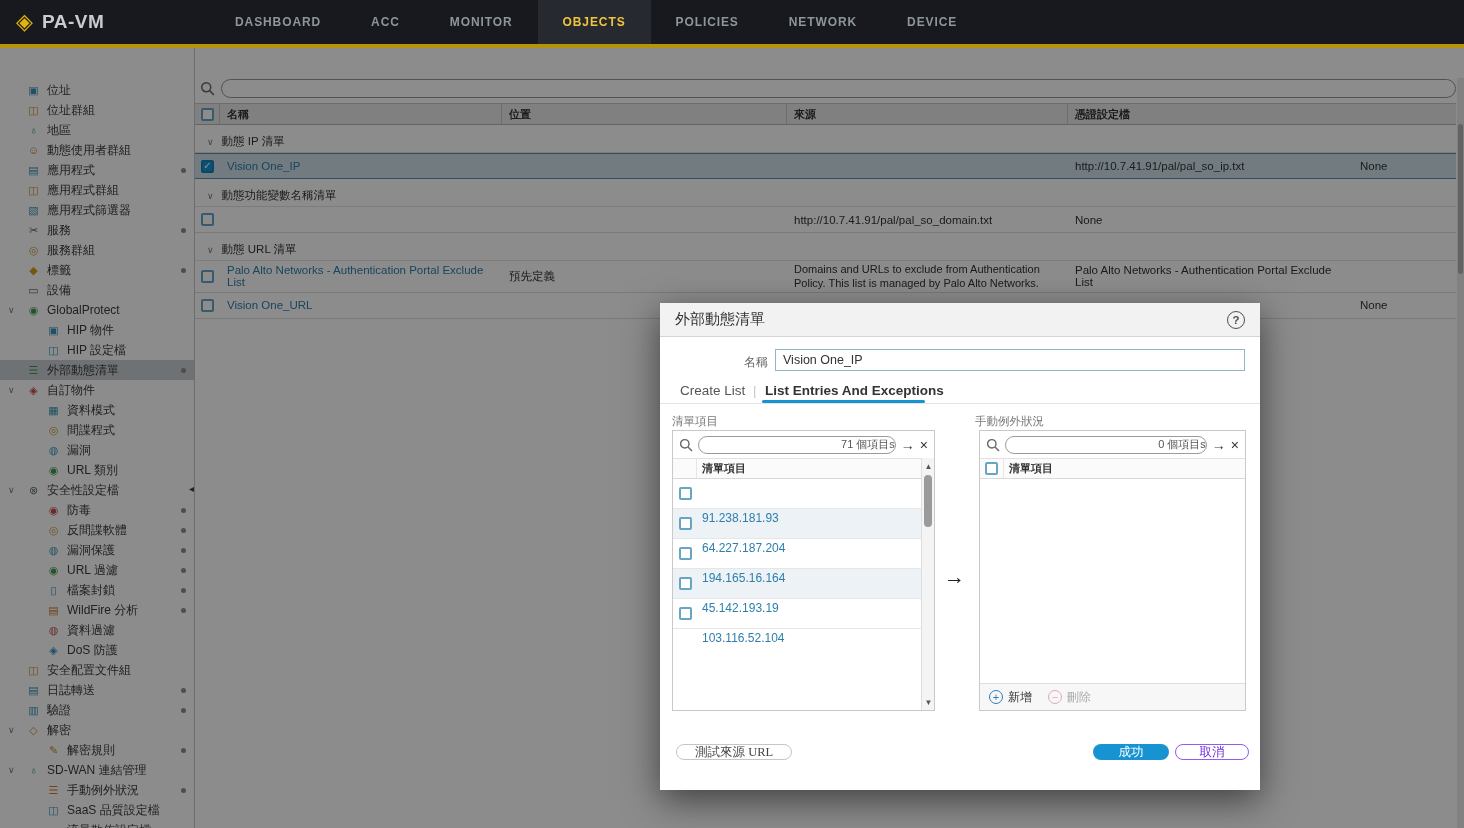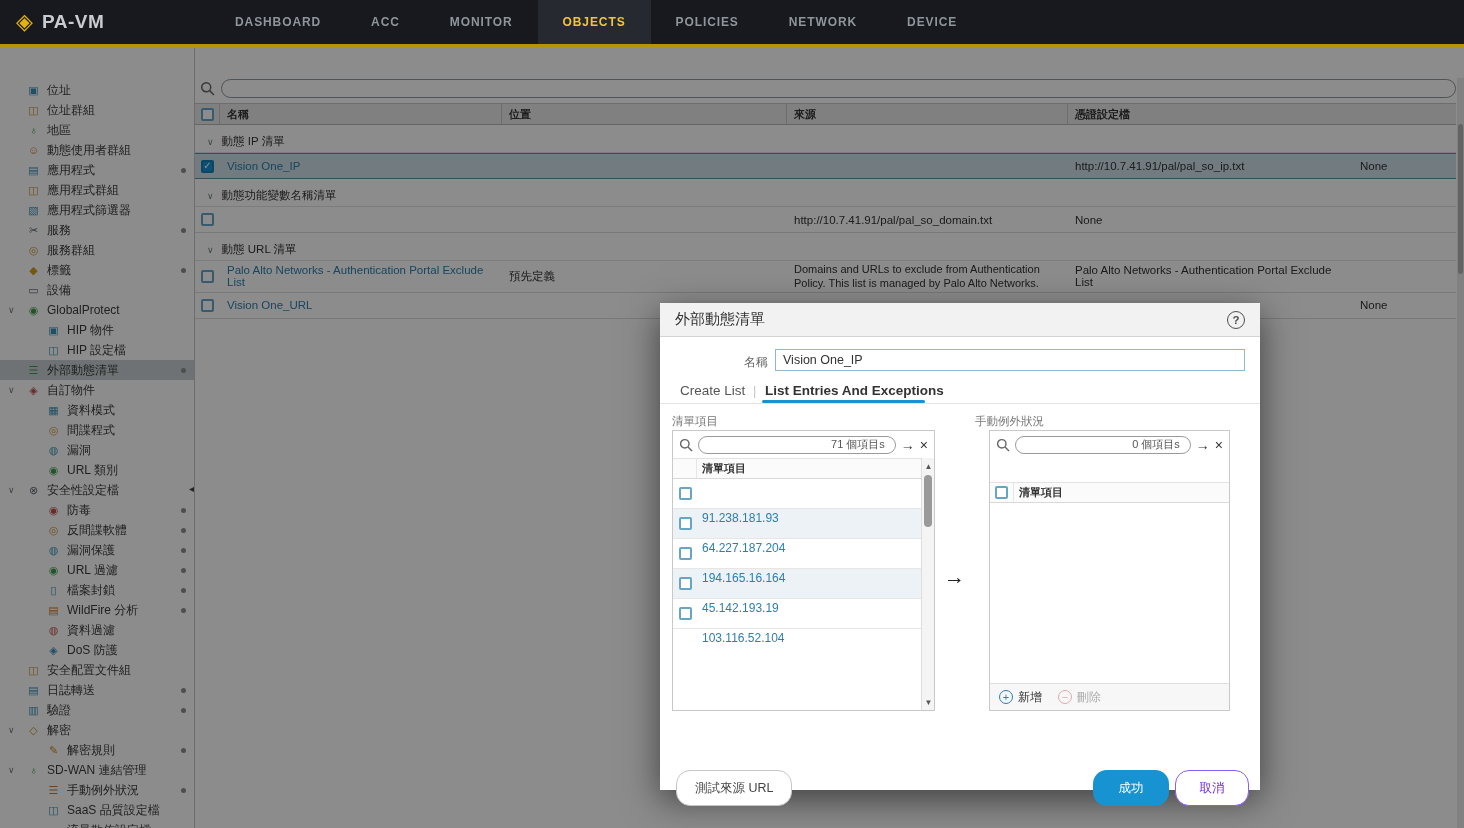--- a/index.html
+++ b/index.html
@@ -82,24 +82,24 @@
     font-size:13.5px; cursor:pointer; }
   .tab-underline { position:absolute; left:102px; top:97px; width:163px; height:3px;
     background:#1793d1; border-radius:2px; }
   .tabs-line { position:absolute; left:0; top:100px; width:600px; height:1px; background:#e4e4e4; }
   .plabel { position:absolute; top:111px; font-size:11.5px; color:#777; }
   .plabel.pl-left { left:12px; }
   .plabel.pl-right { left:315px; }
   .panel { position:absolute; top:127px; height:281px; border:1px solid #c9c9c9; background:#fff;
     display:flex; flex-direction:column; }
   .panel.left { left:12px; width:263px; }
-  .panel.right { left:329px; width:241px;gap:24px; }
+  .panel.right { left:319px; width:267px; }
   .psearch { height:27px; display:flex; align-items:center; gap:5px; padding:0 6px; flex:none; }
   .pill { flex:1; height:18px; border:1px solid #9b9b9b; border-radius:9px; display:flex;
-    align-items:center; justify-content:flex-end; padding:0 10px; color:#555; font-size:11px; background:#fff; }
+    align-items:center; justify-content:flex-end; padding:0 0; color:#555; font-size:11px; background:#fff; }
   .icn { color:#333; font-size:14px; line-height:1; cursor:pointer; flex:none; }
   .pbody { flex:1; position:relative; overflow:hidden; }
   .lhead { display:flex; height:21px; background:#fbfbfb; border-top:1px solid #e2e2e2;
     border-bottom:1px solid #d9d9d9; align-items:center; font-weight:bold; font-size:11px;
     color:#333; margin-right:13px; }
   .lhead .c1 { width:24px; align-self:stretch; border-right:1px solid #e6e6e6; display:flex;
     align-items:center; justify-content:center; flex:none; }
   .lhead .hlabel { padding-left:5px; }
   .panel.right .lhead { margin-right:0; }
   .erows { margin-right:13px; }
@@ -117,23 +117,23 @@
   .mid-arrow { position:absolute; left:284px; top:262px; font-size:21px; color:#222; cursor:pointer; }
   .pfoot { height:27px; border-top:1px solid #dedede; background:#f7f7f7; display:flex;
     align-items:center; gap:16px; padding:0 9px; flex:none; }
   .foot-act { display:flex; align-items:center; gap:5px; font-size:12px; cursor:pointer; }
   .mini-circle { width:14px; height:14px; border-radius:50%; display:flex; align-items:center;
     justify-content:center; font-size:11px; line-height:1; }
   .add .mini-circle { border:1.4px solid #2b7fb8; color:#2b7fb8; }
   .add .flabel { color:#333; }
   .del .mini-circle { border:1.4px solid #dfaab1; color:#dfaab1; }
   .del .flabel { color:#ababab; }
-  .btn { position:absolute; top:467px; height:36px; border-radius:14px; display:flex;
+  .btn { position:absolute; top:441px; height:16px; border-radius:14px; display:flex;
     align-items:center; justify-content:center; font-size:12.5px; cursor:pointer;
-    font-family:Liberation Sans, sans-serif; }
+    font-family:Liberation Serif, serif; }
   .btn-test { left:16px; padding:0 18px; background:#fff; border:1px solid #c6c6c6; color:#444; }
   .btn-ok { left:433px; width:76px; background:#1793d1; color:#fff; border:none; }
   .btn-cancel { left:515px; width:74px; background:#fff; border:1px solid #8b5cf6; color:#6d28d9; }
 </style>
 </head>
 <body>
 
 <div class="navbar">
   <div class="logo">
     <span class="logo-icon">◈</span>

